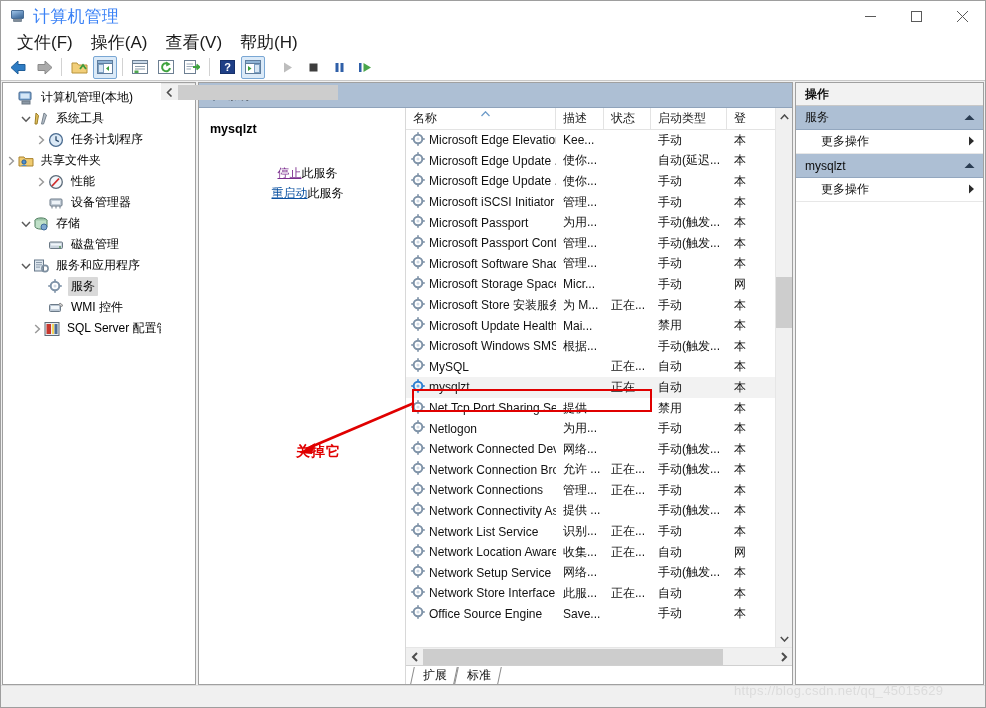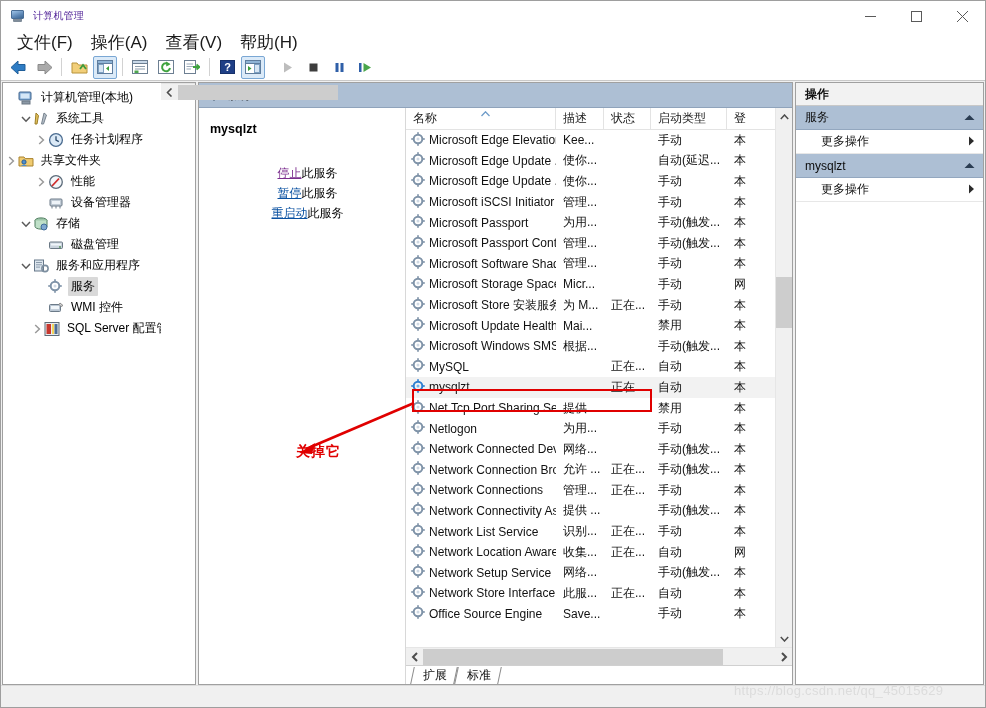--- a/index.html
+++ b/index.html
@@ -43,22 +43,22 @@
     border: 1px solid #4a6e96;
     border-radius: 1px;
   }
   .title-icon .base {
     position: absolute; left: 3px; top: 11px;
     width: 9px; height: 3px;
     background: #7f8c99;
     border-radius: 0 0 1px 1px;
   }
   .title-text {
-    font-size: 10px;
-    color: #4c1d95;
+    font-size: 17px;
+    color: #3b82f6;
     letter-spacing: .2px;
   }
   .win-controls {
     margin-left: auto;
     display: flex;
     height: 31px;
   }
   .win-btn {
     width: 46px; height: 31px;
     display: flex; align-items: center; justify-content: center;
@@ -753,23 +753,20 @@
       </div>
 
       <div class="mid-split">
 
         <div class="detail-col">
           <div class="detail-title">mysqlzt</div>
           <div class="detail-link-row">
             <span class="dlink visited">停止</span><span>此服务</span>
           </div>
           <div class="detail-link-row">
-            <span class="dlink normal">暂停</span><span>此服务</span>
-          </div>
-          <div class="detail-link-row">
             <span class="dlink normal">重启动</span><span>此服务</span>
           </div>
         </div>
 
         <div class="list-col">
           <div class="list-inner">
             <div class="list-main">
               <div class="hdr">
                 <div class="hdr-cell c-name">
                   <span>名称</span>

